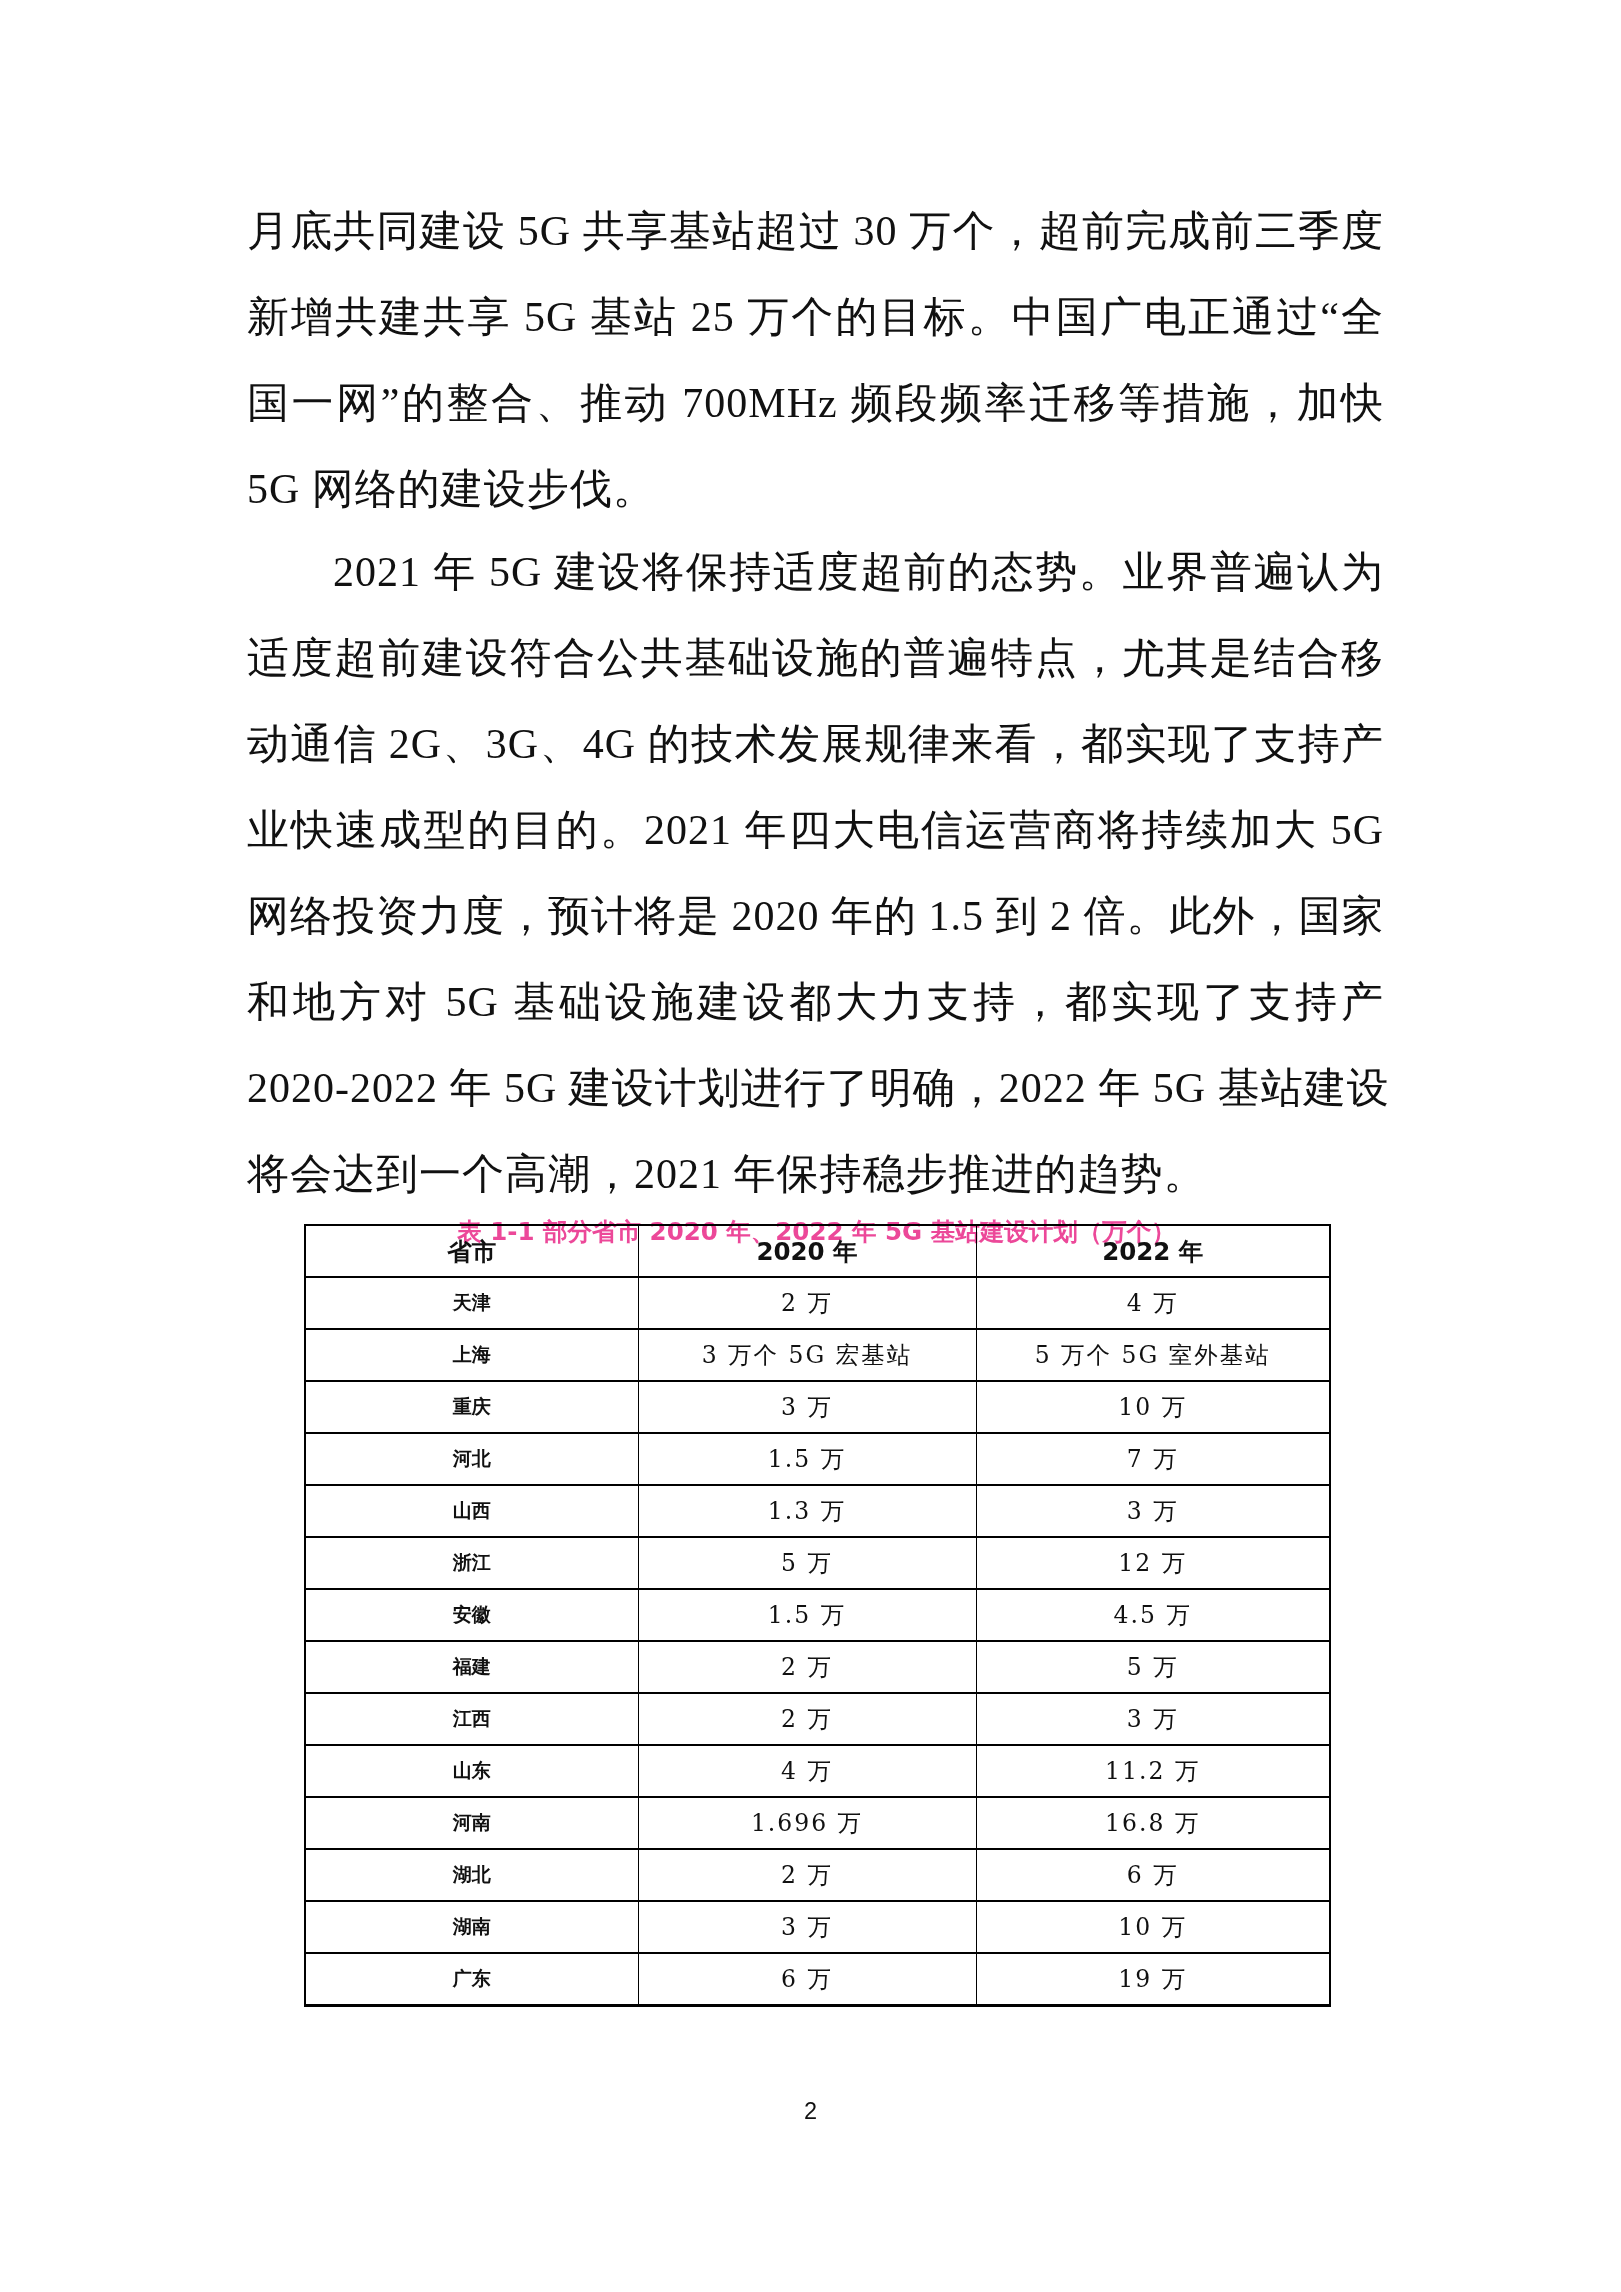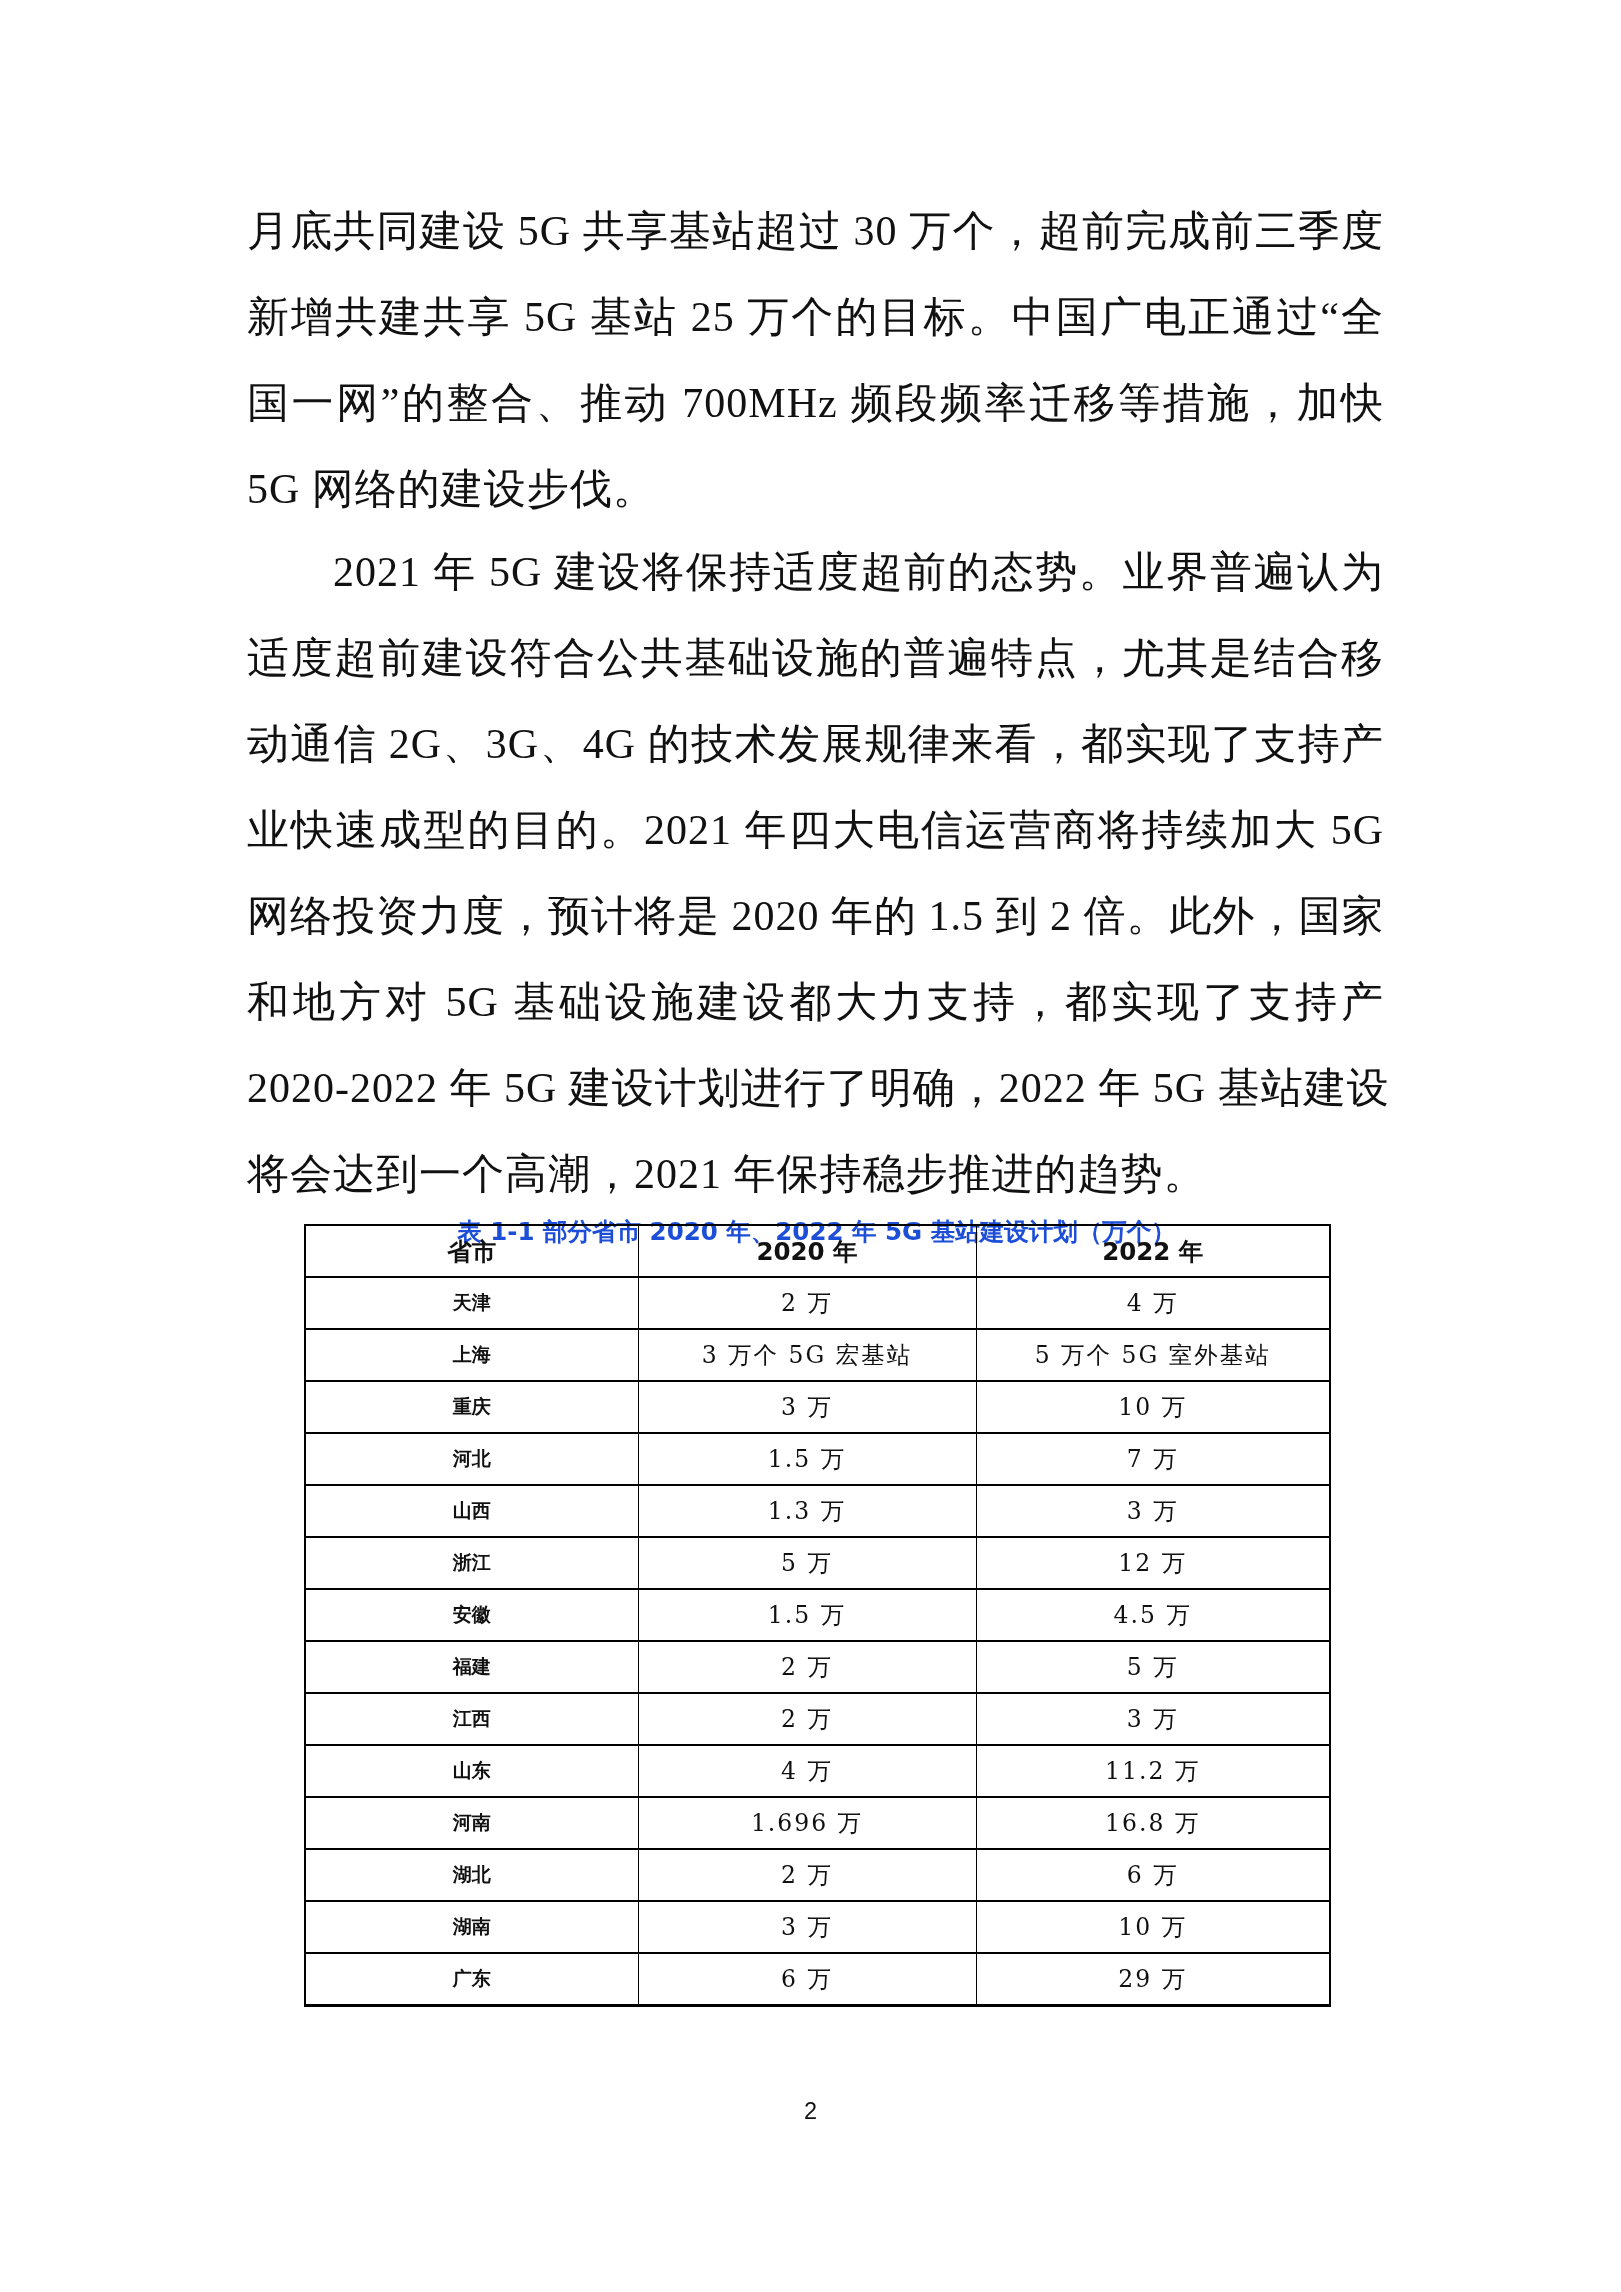--- a/index.html
+++ b/index.html
@@ -9,21 +9,21 @@
       font-family: "Liberation Serif", "DejaVu Serif", serif;
       font-size: 42px; line-height: 86px; text-align: justify;
       text-align-last: justify; letter-spacing: 1px;
     }
     .line { display: block; white-space: nowrap; height: 86px; text-align: justify; text-align-last: justify; }
     .line.last { text-align-last: left; }
     .indent { padding-left: 86px; }
     .caption {
       position: absolute; left: 304px; width: 1025px; top: 1215px;
       text-align: center; font-family: "DejaVu Sans", "Liberation Sans", sans-serif;
-      font-size: 24.5px; font-weight: bold; color: #1d4ed8; letter-spacing: 0px;
+      font-size: 24.5px; font-weight: bold; color: #ec4899; letter-spacing: 0px;
     }
     table.data {
       position: absolute; left: 304px; top: 1224px; width: 1025px;
       border-collapse: collapse; table-layout: fixed;
       border-top: 2.9px solid #000; border-bottom: 3.9px solid #000;
       border-left: 2px solid #000; border-right: 2px solid #000;
     }
     table.data col.c1 { width: 333px; }
     table.data col.c2 { width: 338px; }
     table.data col.c3 { width: 354px; }
@@ -144,19 +144,19 @@
         <td class="val">6 万</td>
       </tr>
     <tr>
         <td class="name">湖南</td>
         <td class="val">3 万</td>
         <td class="val">10 万</td>
       </tr>
     <tr>
         <td class="name">广东</td>
         <td class="val">6 万</td>
-        <td class="val">29 万</td>
+        <td class="val">19 万</td>
       </tr>
   </tbody>
 </table>
 
 <div class="page-number">2</div>
 
 
 </body></html>

